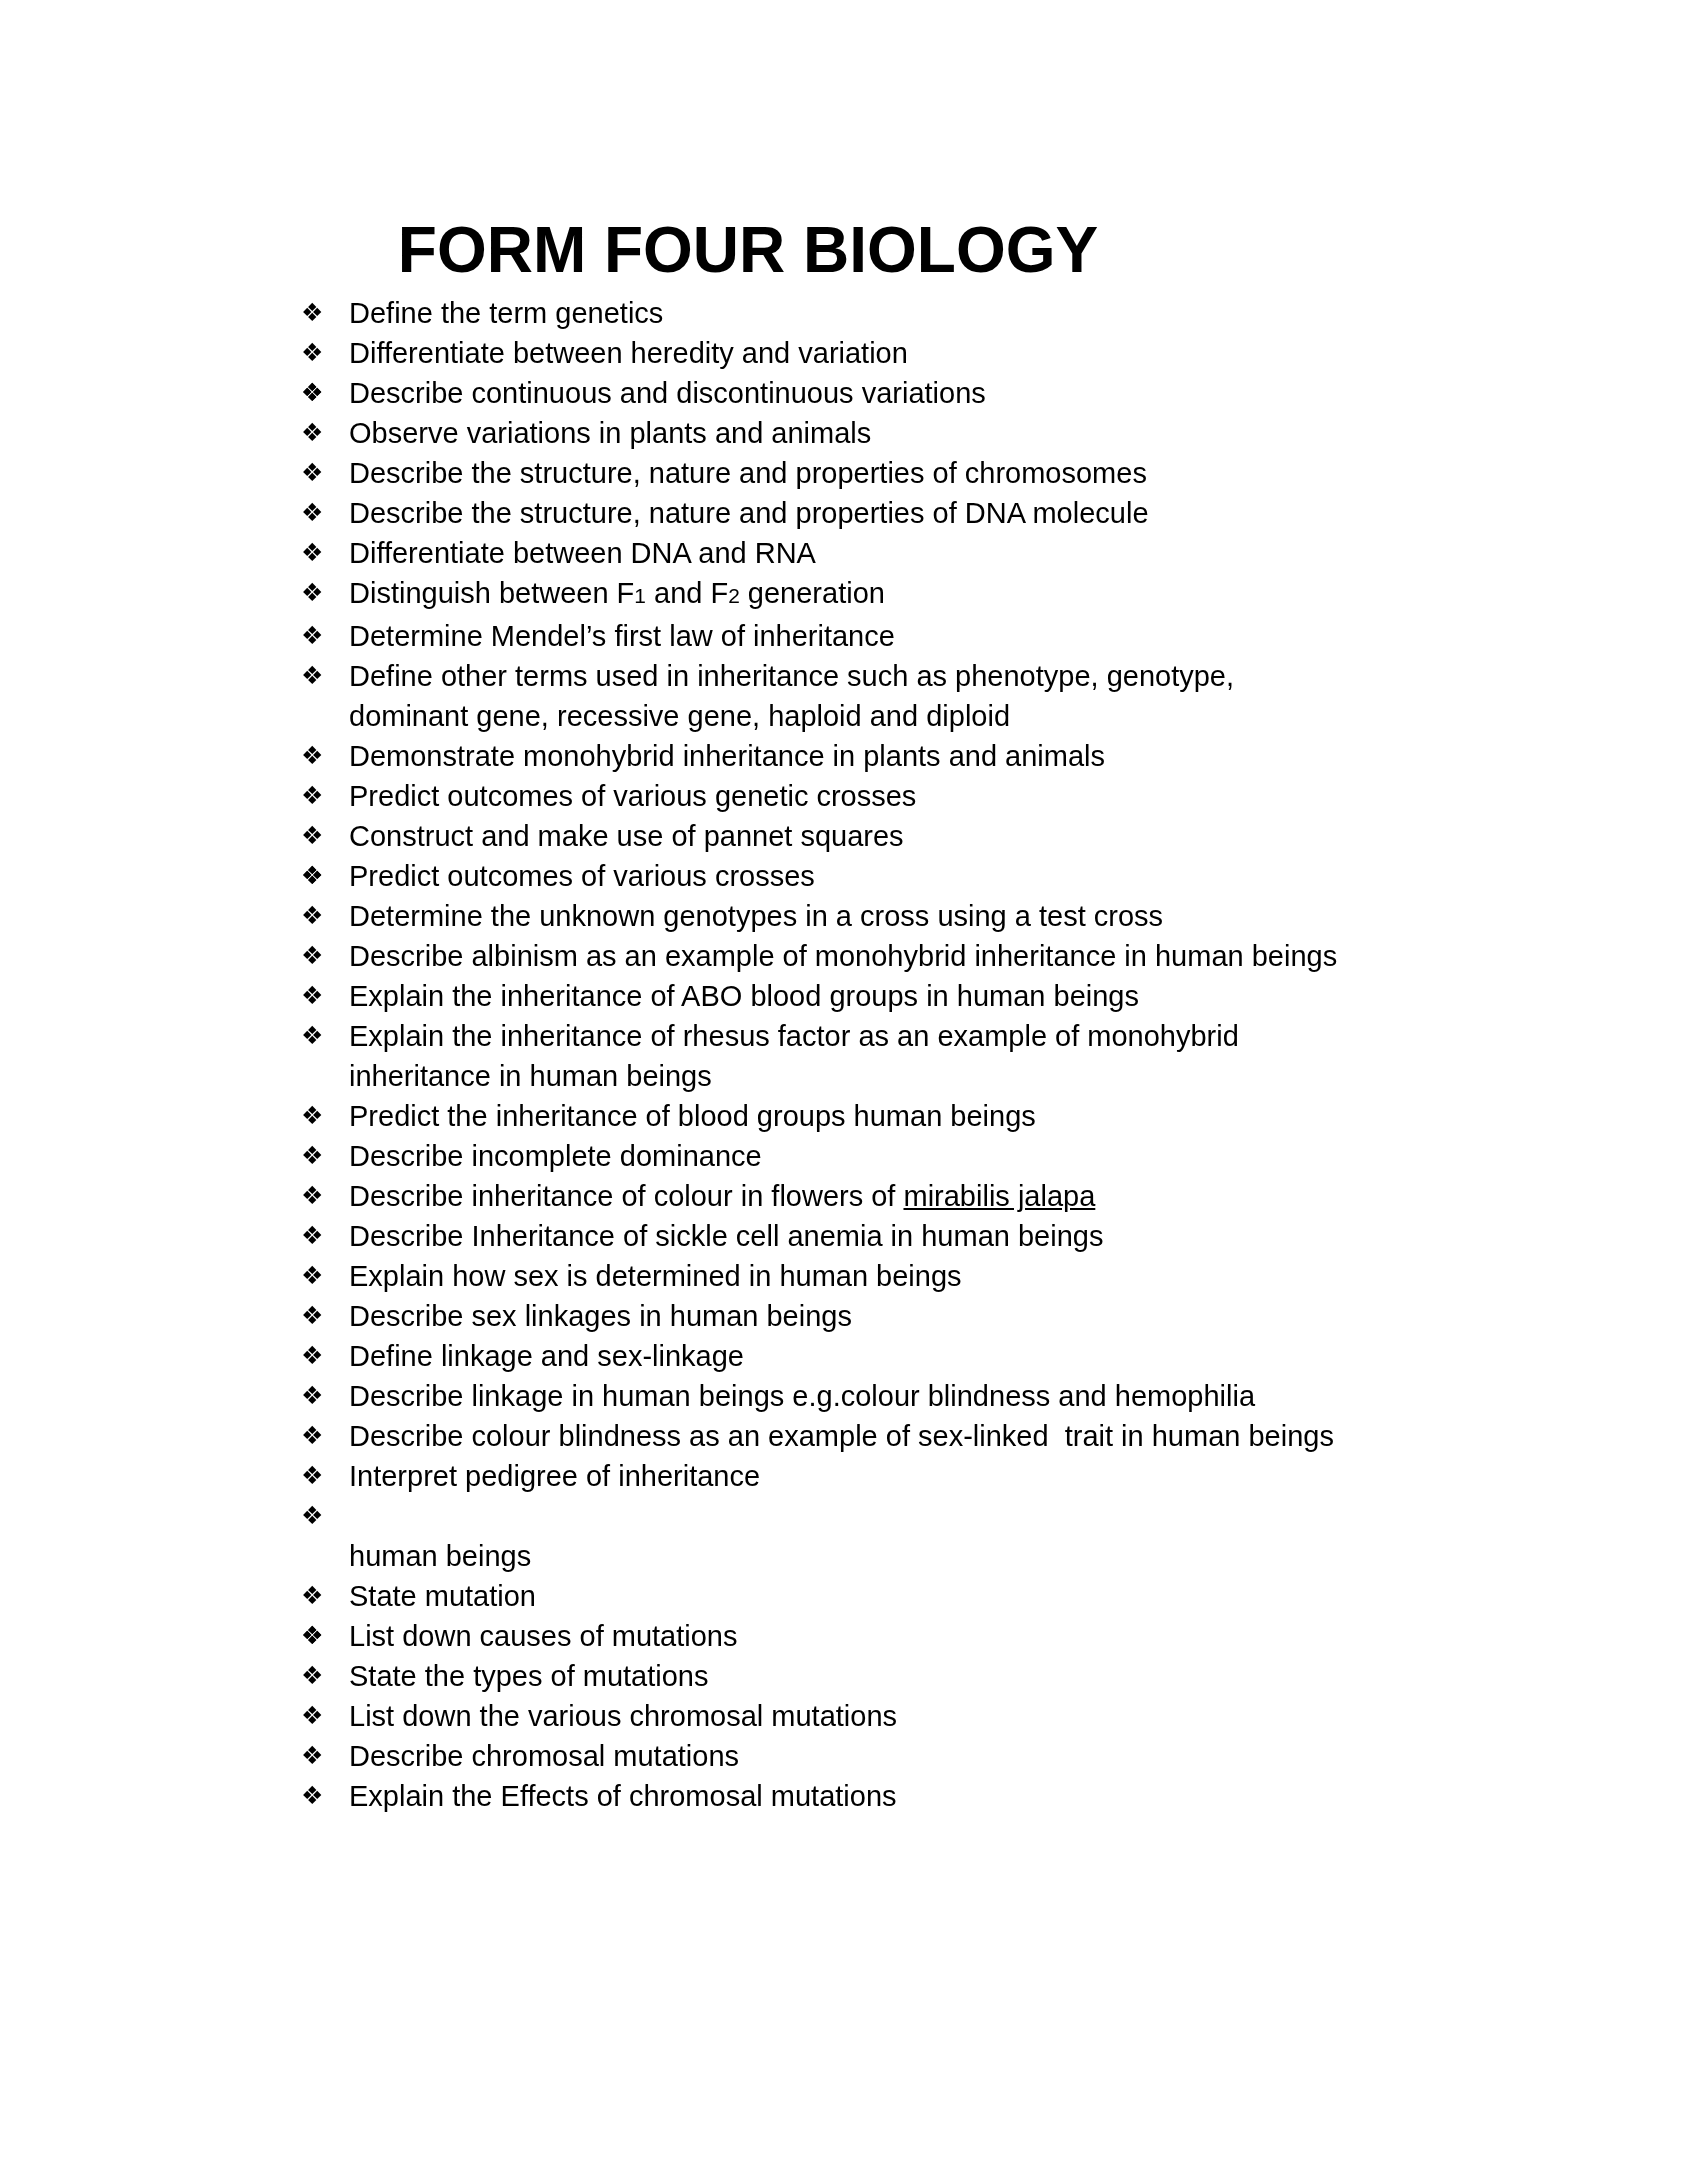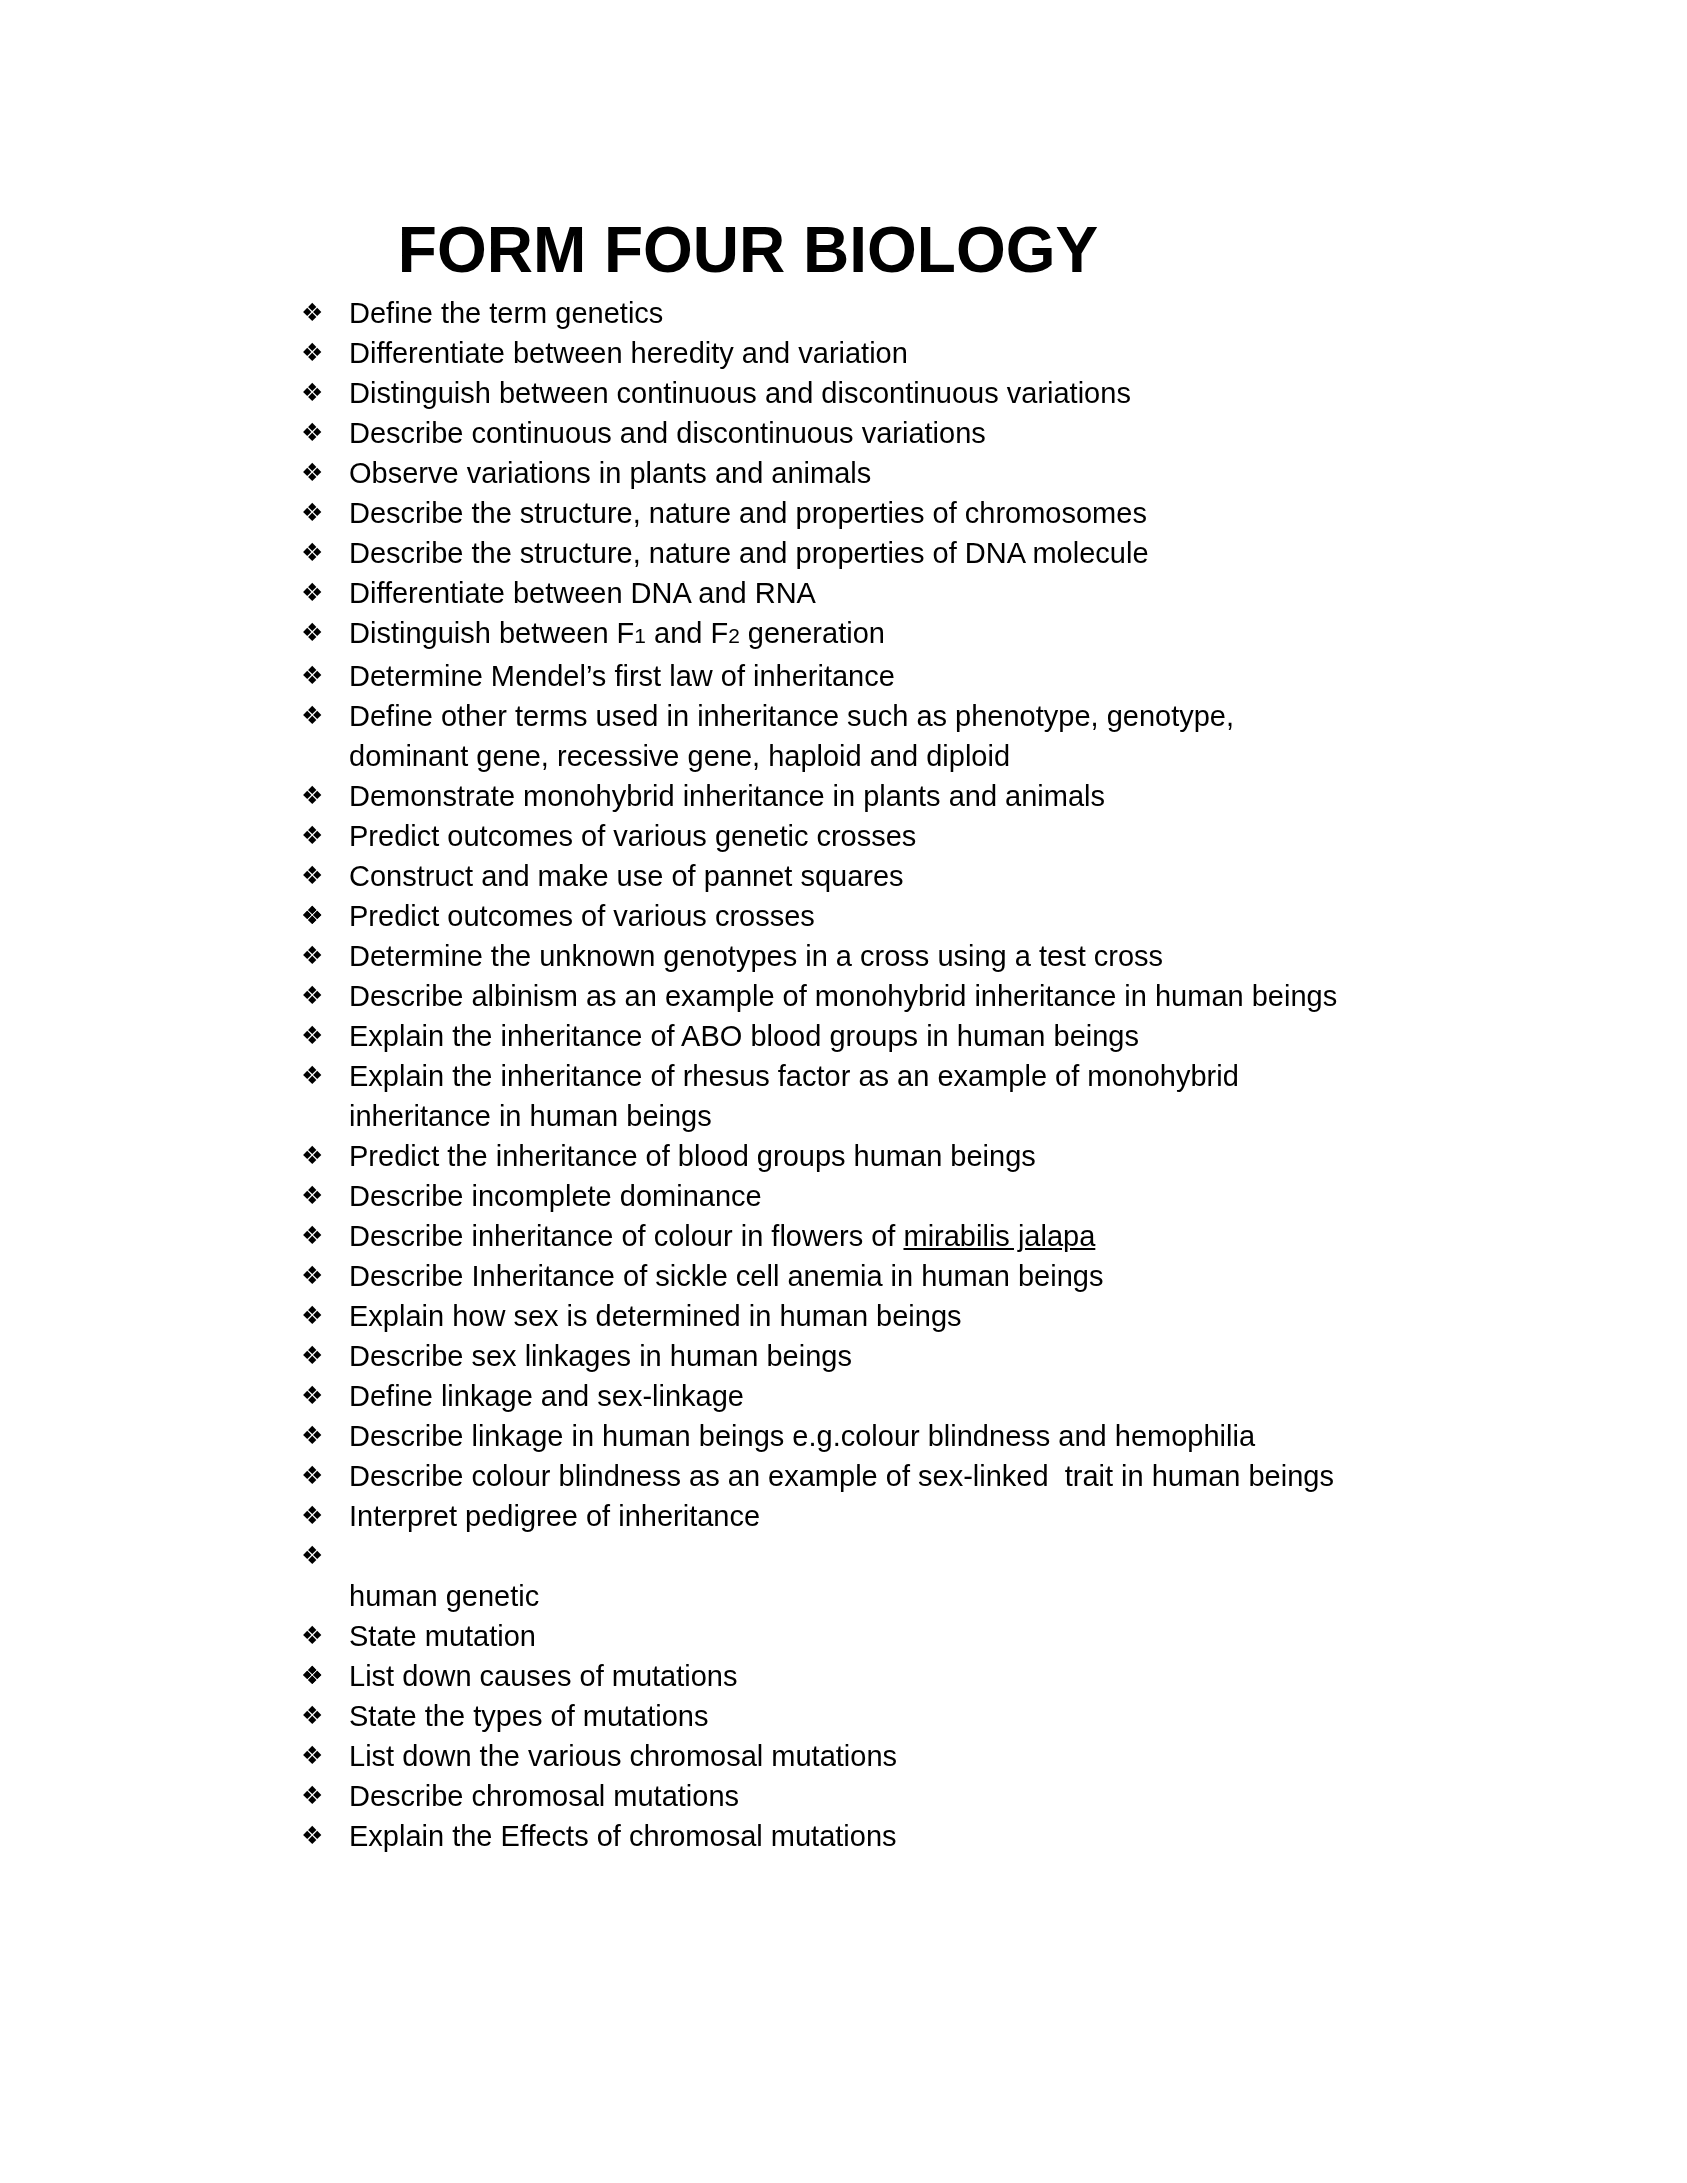--- a/index.html
+++ b/index.html
@@ -70,21 +70,21 @@
   }
 </style>
 </head>
 <body>
 
 <div class="page">
   <h1 class="title">FORM FOUR BIOLOGY</h1>
   <ul class="objectives" id="objectives-list">
       <li><span class="bullet">❖</span><span class="text"><span>Define the term genetics</span></span></li>
       <li><span class="bullet">❖</span><span class="text"><span>Differentiate between heredity and variation</span></span></li>
-      <li><span class="bullet">❖</span><span class="text"><span>Distinguish between continuous and discontinuous variations</span></span></li>
+      <li><span class="bullet">❖</span></li>
       <li><span class="bullet">❖</span><span class="text"><span>Describe continuous and discontinuous variations</span></span></li>
       <li><span class="bullet">❖</span><span class="text"><span>Observe variations in plants and animals</span></span></li>
       <li><span class="bullet">❖</span><span class="text"><span>Describe the structure, nature and properties of chromosomes</span></span></li>
       <li><span class="bullet">❖</span><span class="text"><span>Describe the structure, nature and properties of DNA molecule</span></span></li>
       <li><span class="bullet">❖</span><span class="text"><span>Differentiate between DNA and RNA</span></span></li>
       <li><span class="bullet">❖</span><span class="text"><span>Distinguish between F</span><span class="num-small">1</span><span> and F</span><span class="num-small">2</span><span> generation</span></span></li>
       <li><span class="bullet">❖</span><span class="text"><span>Determine Mendel’s first law of inheritance</span></span></li>
       <li><span class="bullet">❖</span><span class="text"><span>Define other terms used in inheritance such as phenotype, genotype,</span><br><span>dominant gene, recessive gene, haploid and diploid</span></span></li>
       <li><span class="bullet">❖</span><span class="text"><span>Demonstrate monohybrid inheritance in plants and animals</span></span></li>
       <li><span class="bullet">❖</span><span class="text"><span>Predict outcomes of various genetic crosses</span></span></li>
@@ -98,21 +98,21 @@
       <li><span class="bullet">❖</span><span class="text"><span>Predict the inheritance of blood groups human beings</span></span></li>
       <li><span class="bullet">❖</span><span class="text"><span>Describe incomplete dominance</span></span></li>
       <li><span class="bullet">❖</span><span class="text"><span>Describe inheritance of colour in flowers of </span><span class="underlined">mirabilis jalapa</span></span></li>
       <li><span class="bullet">❖</span><span class="text"><span>Describe Inheritance of sickle cell anemia in human beings</span></span></li>
       <li><span class="bullet">❖</span><span class="text"><span>Explain how sex is determined in human beings</span></span></li>
       <li><span class="bullet">❖</span><span class="text"><span>Describe sex linkages in human beings</span></span></li>
       <li><span class="bullet">❖</span><span class="text"><span>Define linkage and sex-linkage</span></span></li>
       <li><span class="bullet">❖</span><span class="text"><span>Describe linkage in human beings e.g.colour blindness and hemophilia</span></span></li>
       <li><span class="bullet">❖</span><span class="text"><span>Describe colour blindness as an example of sex-linked  trait in human beings</span></span></li>
       <li><span class="bullet">❖</span><span class="text"><span>Interpret pedigree of inheritance</span></span></li>
-      <li><span class="bullet">❖</span><span class="text"><br><span>human genetic</span></span></li>
+      <li><span class="bullet">❖</span><span class="text"><br><span>human beings</span></span></li>
       <li><span class="bullet">❖</span><span class="text"><span>State mutation</span></span></li>
       <li><span class="bullet">❖</span></li>
       <li><span class="bullet">❖</span><span class="text"><span>List down causes of mutations</span></span></li>
       <li><span class="bullet">❖</span><span class="text"><span>State the types of mutations</span></span></li>
       <li><span class="bullet">❖</span><span class="text"><span>List down the various chromosal mutations</span></span></li>
       <li><span class="bullet">❖</span><span class="text"><span>Describe chromosal mutations</span></span></li>
       <li><span class="bullet">❖</span><span class="text"><span>Explain the Effects of chromosal mutations</span></span></li>
     </ul>
 </div>
 

